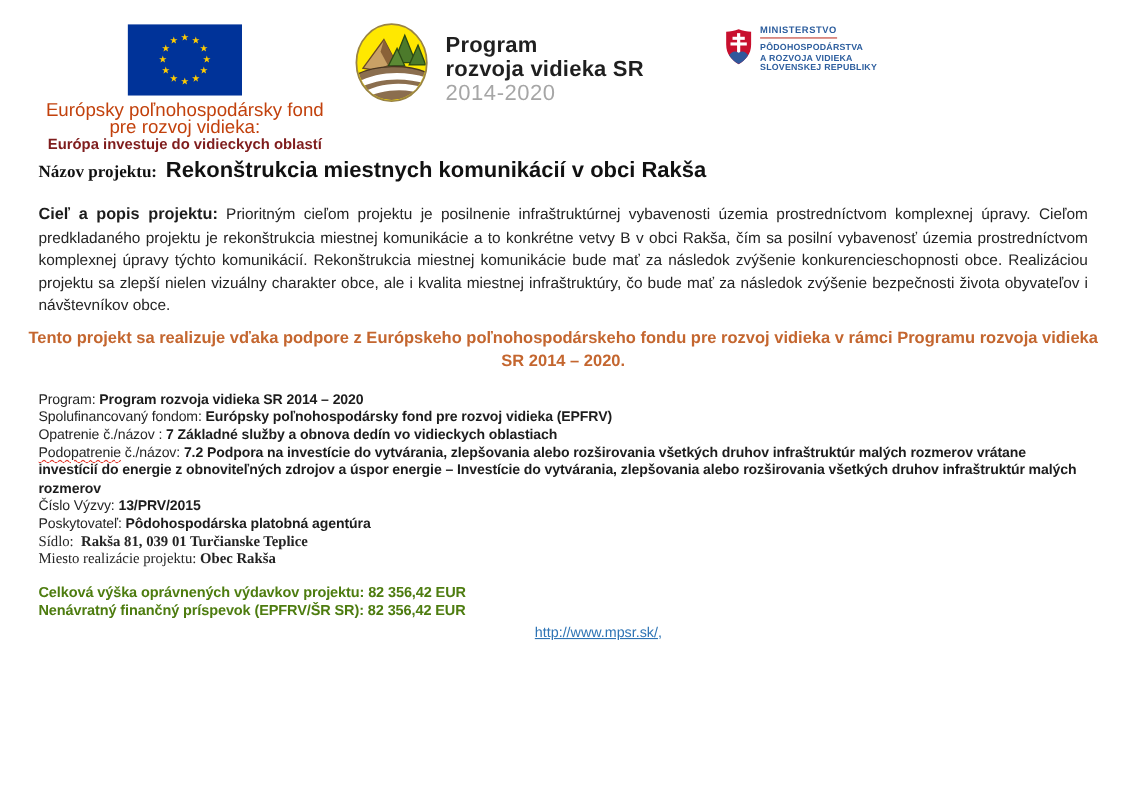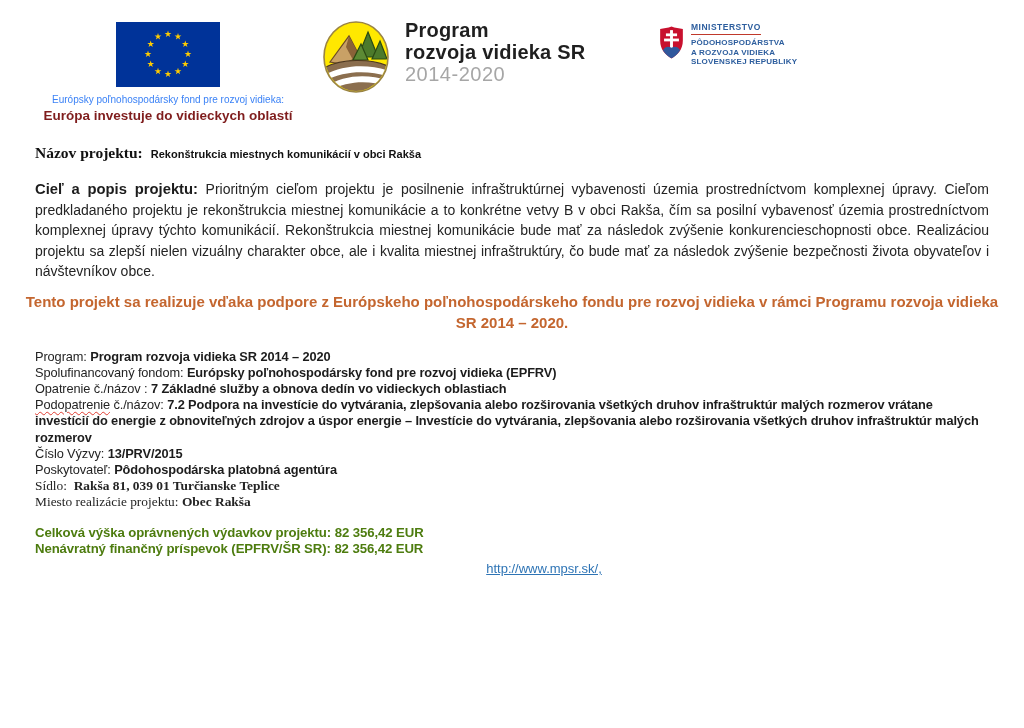--- a/index.html
+++ b/index.html
@@ -11,38 +11,38 @@
     overflow:hidden;
     font-family:"Liberation Sans", sans-serif;
     color:#222;
   }
 
   
   .header { position:relative; height:128px; }
 
   .eu-block { position:absolute; left:30px; top:22px; width:276px; text-align:center; }
   .eu-flag { display:block; margin:0 auto 5px auto; }
-  .eu-caption1 { font-size:10px; line-height:15.5px; color:#3b82f6;text-align:center; }
+  .eu-caption1 { font-size:17px; line-height:15.5px; color:#c2410c;text-align:center; }
   .eu-caption2 { font-size:13.5px; line-height:15.5px; font-weight:bold; color:#7f1d1d; }
 
   .prv-block { position:absolute; left:322px; top:20px; display:flex; align-items:flex-start; }
-  .prv-text { margin-left:15px; }
+  .prv-text { margin-left:15px; margin-top:11px; }
   .prv-line1, .prv-line2 { font-size:20px; font-weight:bold; line-height:21.5px; color:#1f1f1f; letter-spacing:.2px; }
   .prv-sub { font-size:20px; line-height:22px; color:#a6a6a6; letter-spacing:.5px; }
 
   .ministry-block { position:absolute; left:659px; top:19px; display:flex; align-items:center; }
   .min-text { margin-left:7px; padding-top:3px; display:flex; flex-direction:column; align-items:flex-start; }
   .min-line1 { font-size:8.5px; font-weight:bold; color:#2d5e9e; letter-spacing:.5px;
                border-bottom:1.5px solid #c0392b; padding-bottom:2px; margin-bottom:3px; }
   .min-line2, .min-line3, .min-line4 { font-size:8px; font-weight:bold; color:#2d5e9e; line-height:9.5px; letter-spacing:.2px; }
 
   
   .title-line { margin:16px 35px 0 35px; }
   .title-label { font-family:"Liberation Serif", serif; font-weight:bold; font-size:15.5px; color:#111; }
-  .title-value { font-weight:bold; font-size:11px; color:#111; margin-left:8px; }
+  .title-value { font-weight:bold; font-size:20px; color:#111; margin-left:8px; }
 
   .description { margin:17px 35px 0 35px; text-align:justify; font-size:14px; line-height:20.5px; color:#242424; }
   .desc-label { font-weight:bold; font-size:14.8px; color:#1c1c1c; }
 
   .funding { margin:9px 18px 0 18px; text-align:center; font-weight:bold; font-size:15px; line-height:21.5px; color:#c4662f; }
 
   .details { margin:15px 35px 0 35px; font-size:12.8px; line-height:16.2px; letter-spacing:-.1px; color:#242424; }
   .detail-row .dv { font-weight:bold; color:#1c1c1c; }
   .detail-row.serif { font-family:"Liberation Serif", serif; font-size:13.4px; letter-spacing:0; }
   .detail-row.serif .dv { font-weight:bold; color:#242424; }

